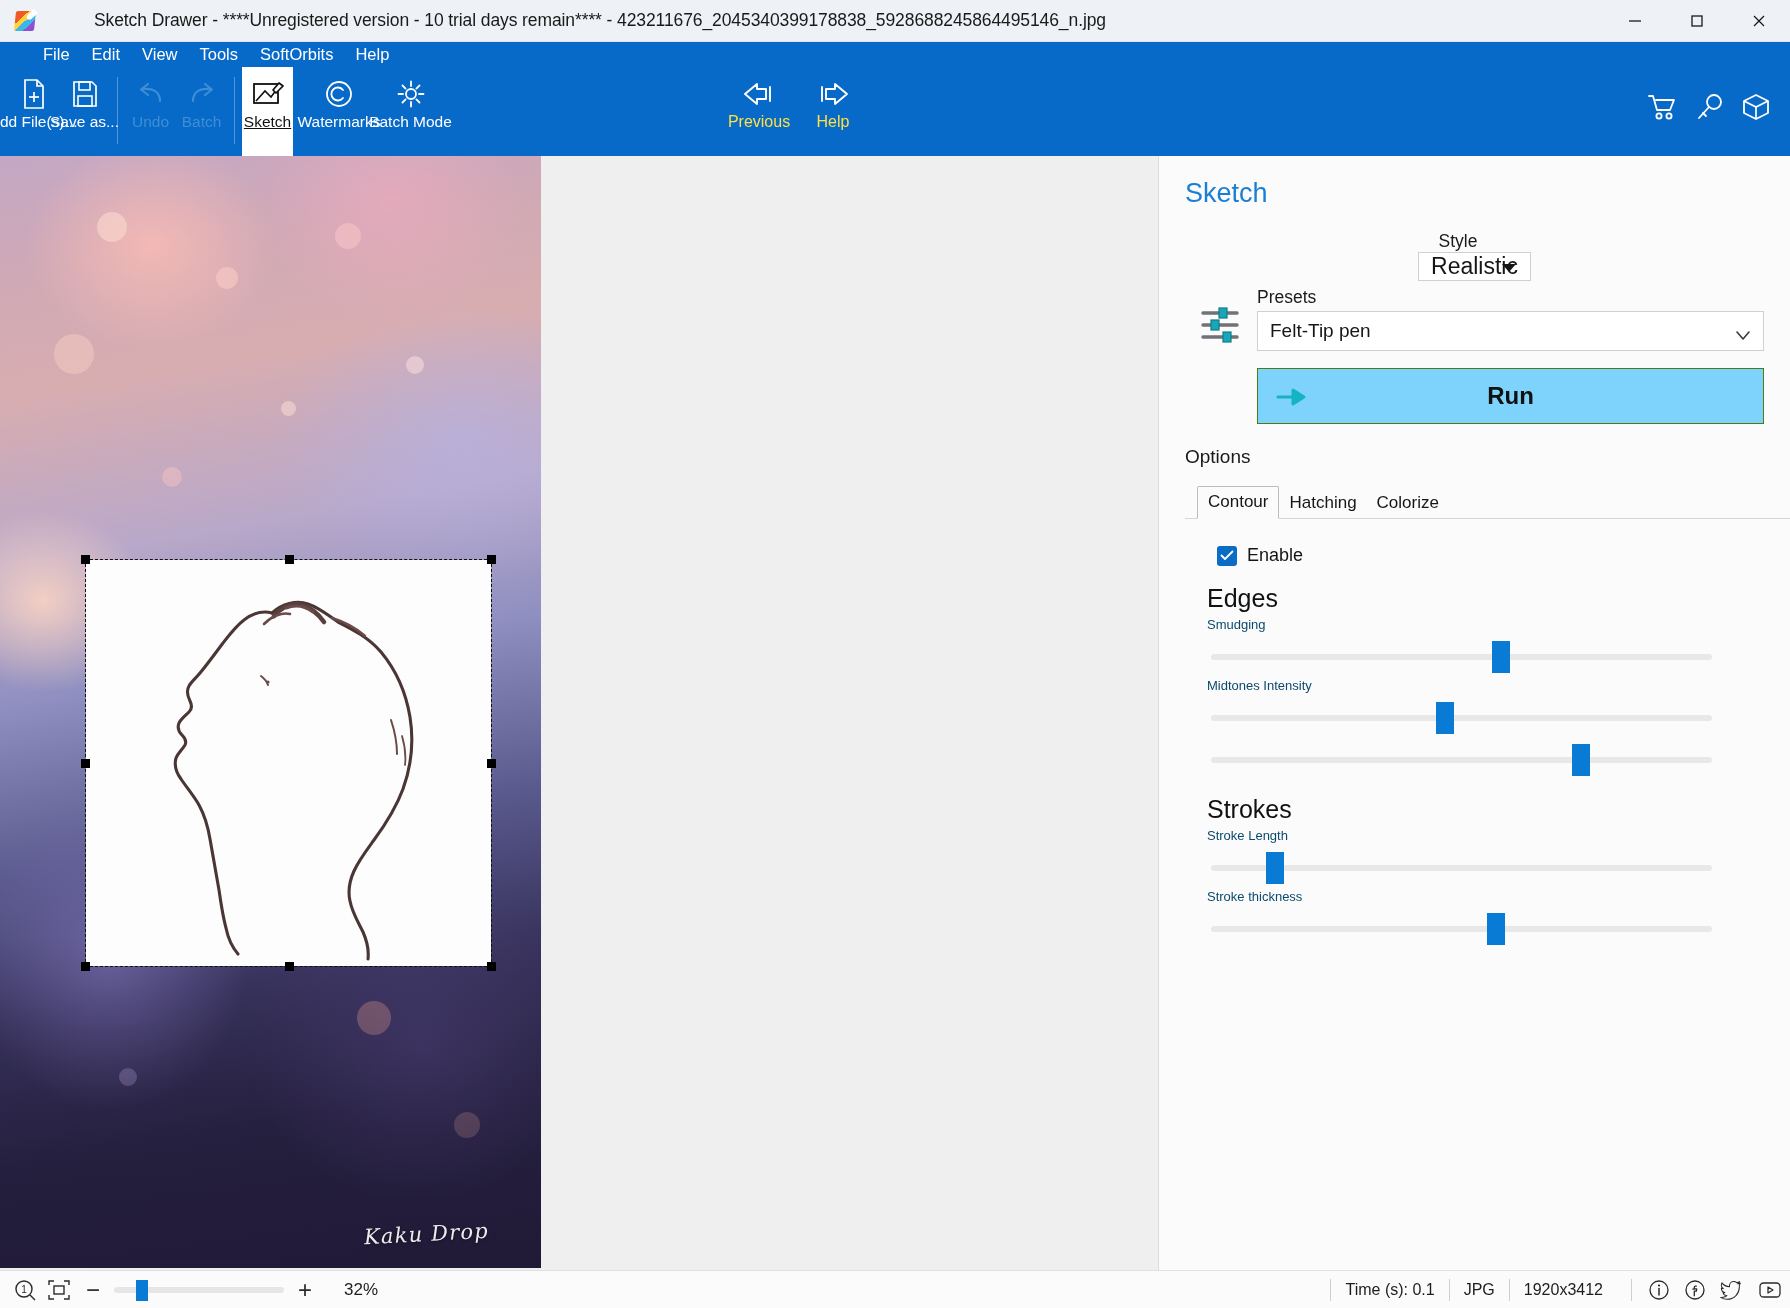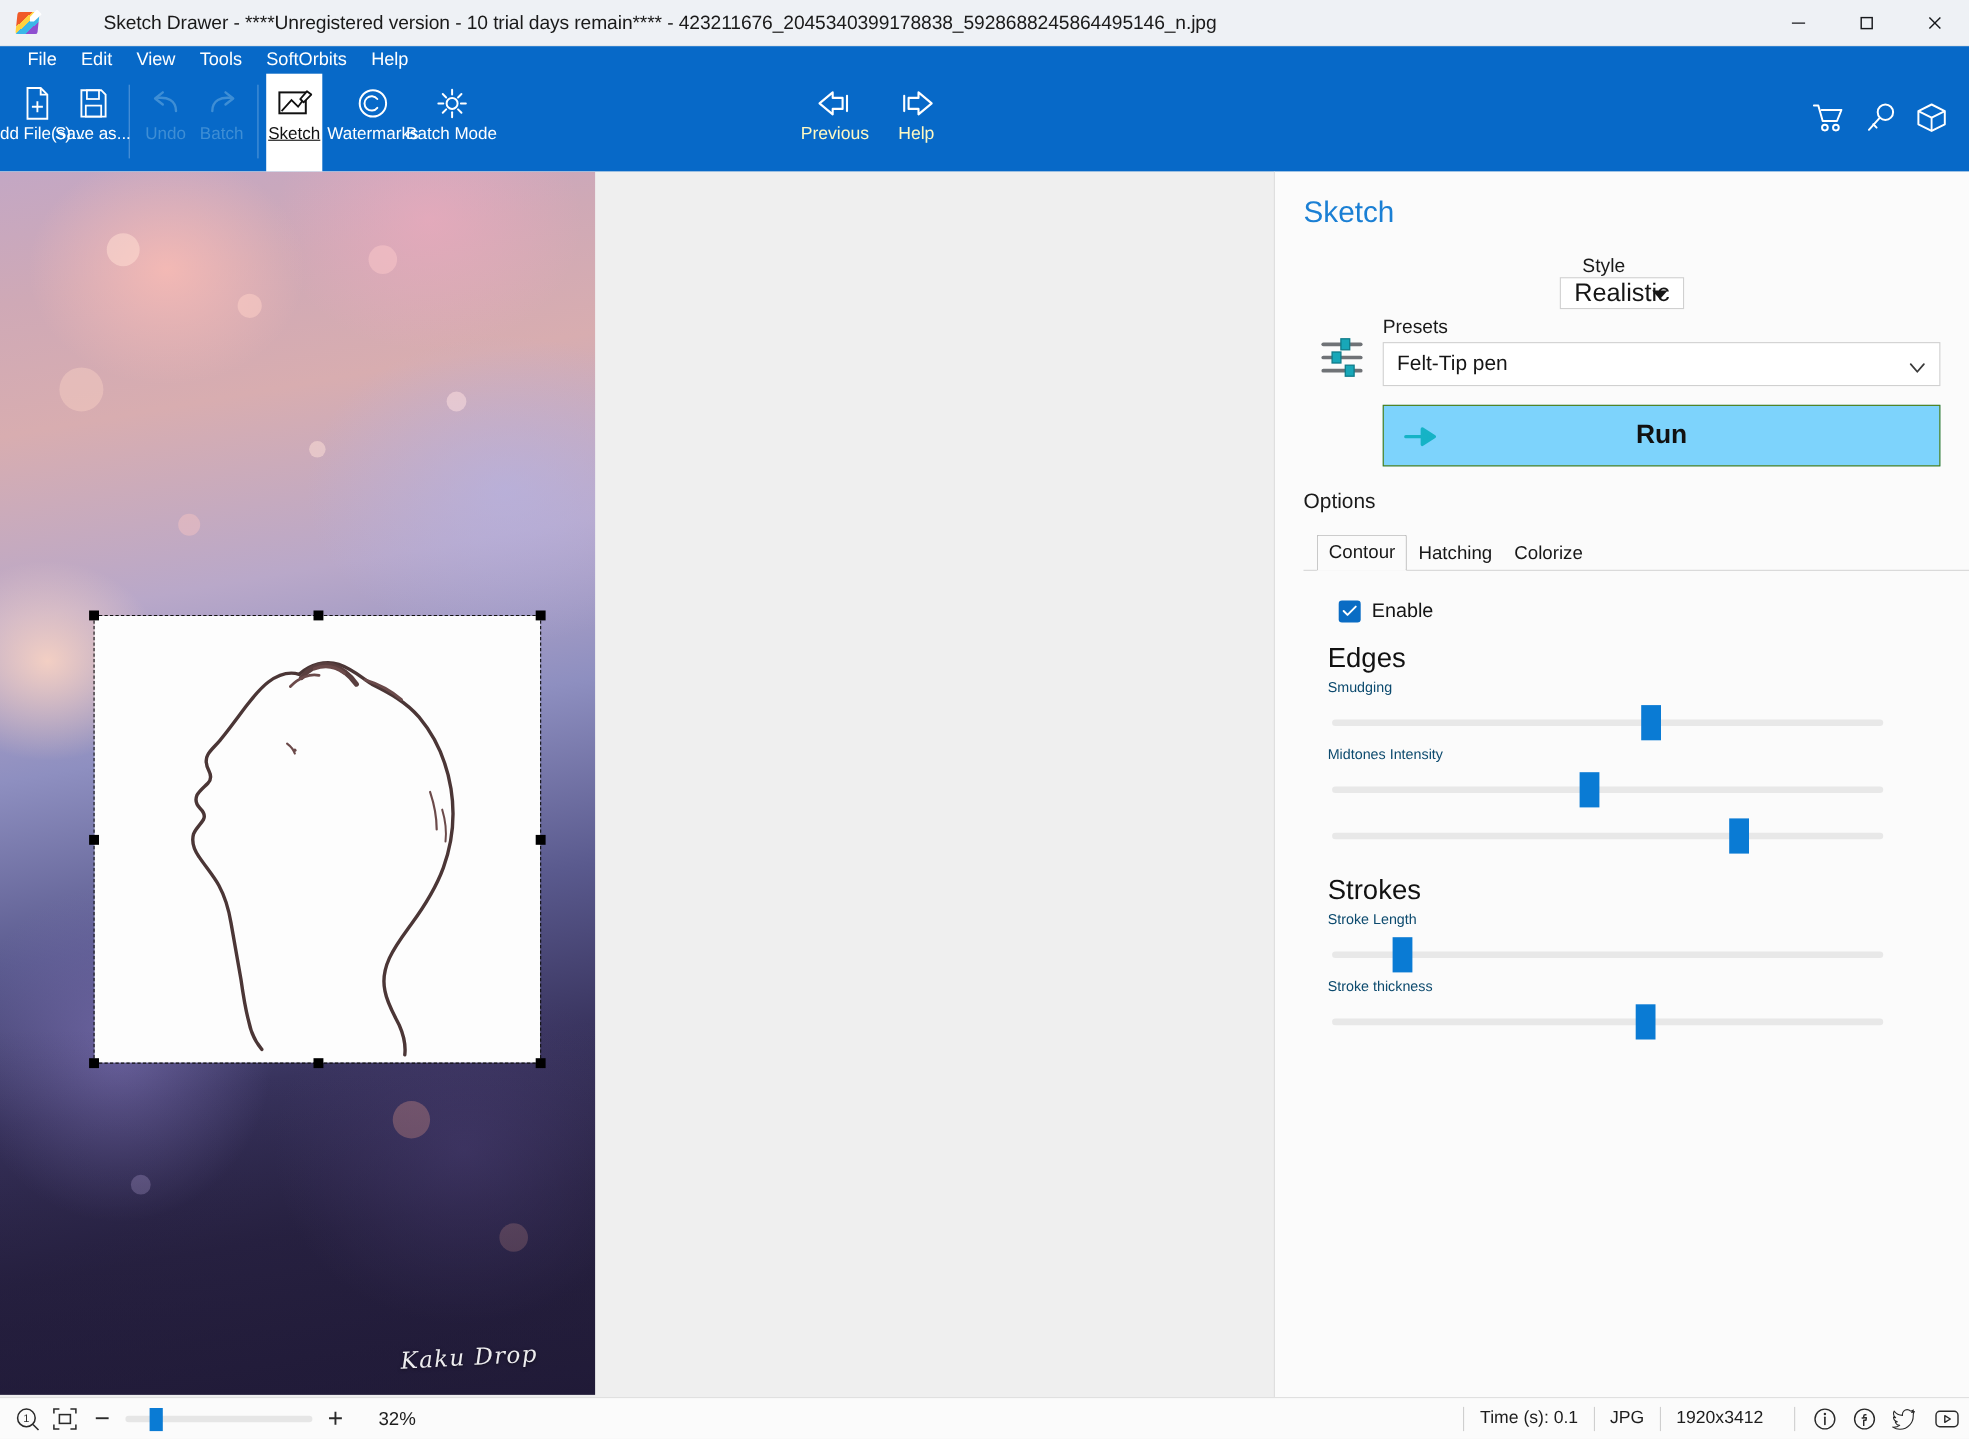--- a/index.html
+++ b/index.html
@@ -54,21 +54,21 @@
 
   
   .ribbon {
     flex: 0 0 114px; height: 114px;
     background: #0769c8;
     position: relative;
     display: flex; flex-direction: column;
   }
   .menubar {
     height: 25px; display: flex; align-items: center;
-    padding-left: 14px; gap: 0px;
+    padding-left: 32px; gap: 0px;
   }
   .menu-item {
     color: #ffffff; font-size: 16.5px;
     padding: 0 11px; line-height: 25px; white-space: nowrap;
   }
   .toolbar {
     flex: 1; display: flex; align-items: stretch; padding-left: 8px;
     position: relative;
   }
   .tbtn {
@@ -90,21 +90,21 @@
   .tbtn.disabled { color: #3e8ed5; }
   .tb-sep {
     width: 1px; background: rgba(255,255,255,0.30);
     margin: 10px 7px 12px 7px;
   }
   .navgroup {
     display: flex; margin-left: 286px; align-items: stretch;
   }
   .navbtn {
     display: flex; flex-direction: column; align-items: center;
-    color: #fef9c3; padding-top: 8px; min-width: 74px;
+    color: #fde047; padding-top: 8px; min-width: 74px;
   }
   .navbtn .ticon { height: 38px; display:flex; align-items:center; justify-content:center; }
   .navbtn .tlabel { font-size: 16px; }
   .topright-icons {
     position: absolute; right: 20px; top: 26px;
     display: flex; gap: 18px; align-items: center;
   }
   .topright-icons span { display: flex; }
 
   

